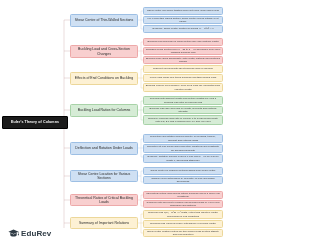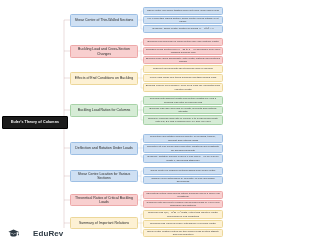--- a/index.html
+++ b/index.html
@@ -58,21 +58,21 @@
   }
 
   
   .c-blue   {background:#cfe0f3;border:.5px solid #9dbfe4;}
   .c-pink   {background:#f8cfcf;border:.5px solid #eda9a9;}
   .c-cream  {background:#fdf1d4;border:.5px solid #ecd79a;}
   .c-green  {background:#d6ecd6;border:.5px solid #a8d3a8;}
 
   .logo{
     position:absolute;left:8px;top:228px;
-    display:flex;align-items:center;gap:14px;
+    display:flex;align-items:center;gap:2px;
   }
   .logo-text{font-size:8px;font-weight:bold;color:#2f3b45;letter-spacing:.1px;}
   .cap{width:11px;height:11px;}
 </style>
 </head>
 <body>
 
 <div id="canvas">
 
   <svg class="links" viewBox="0 0 227 250">

